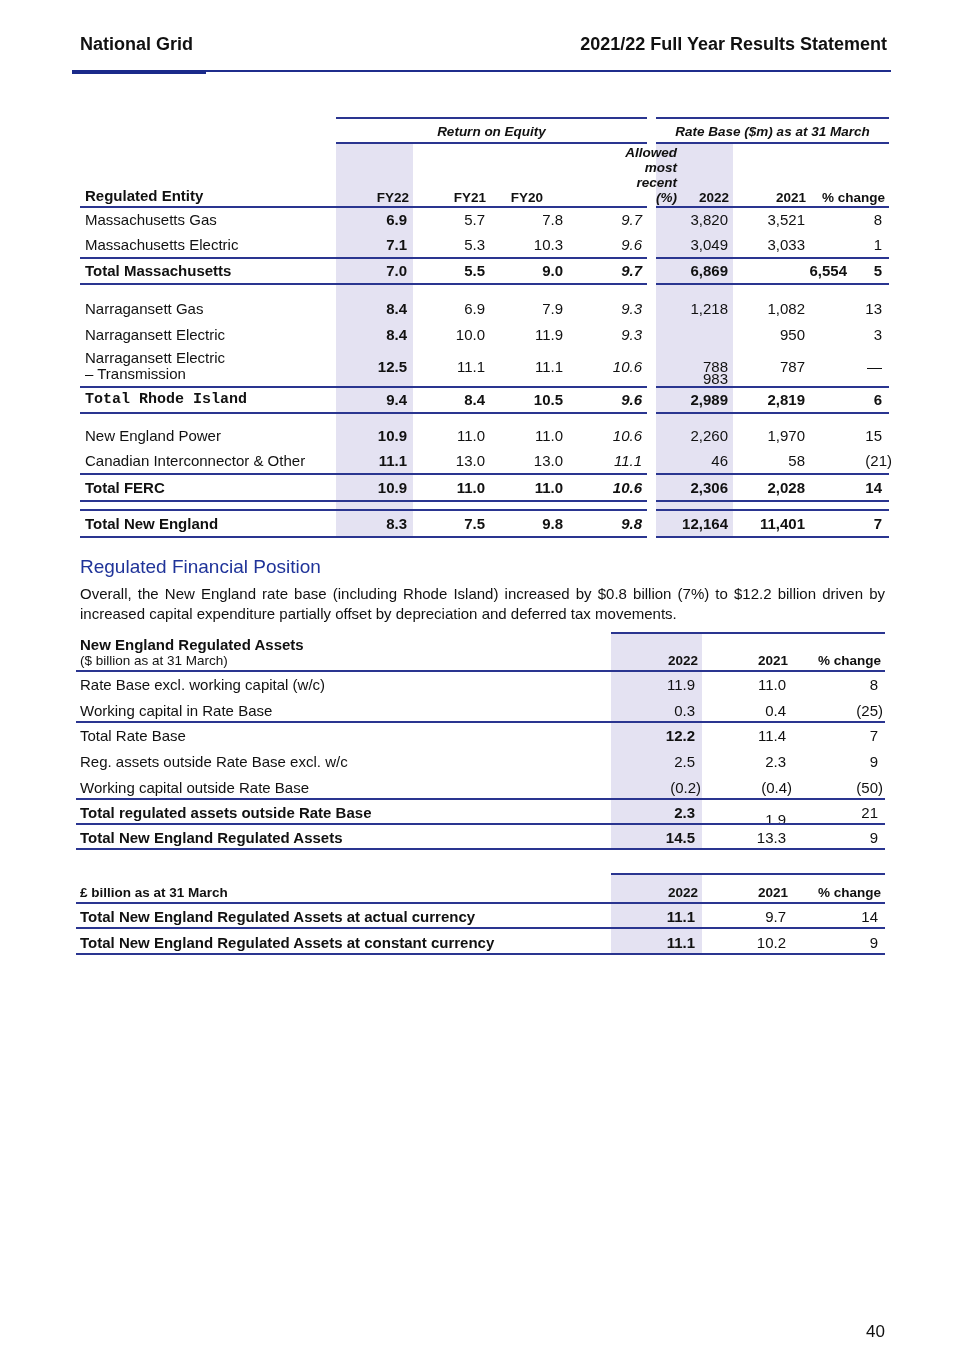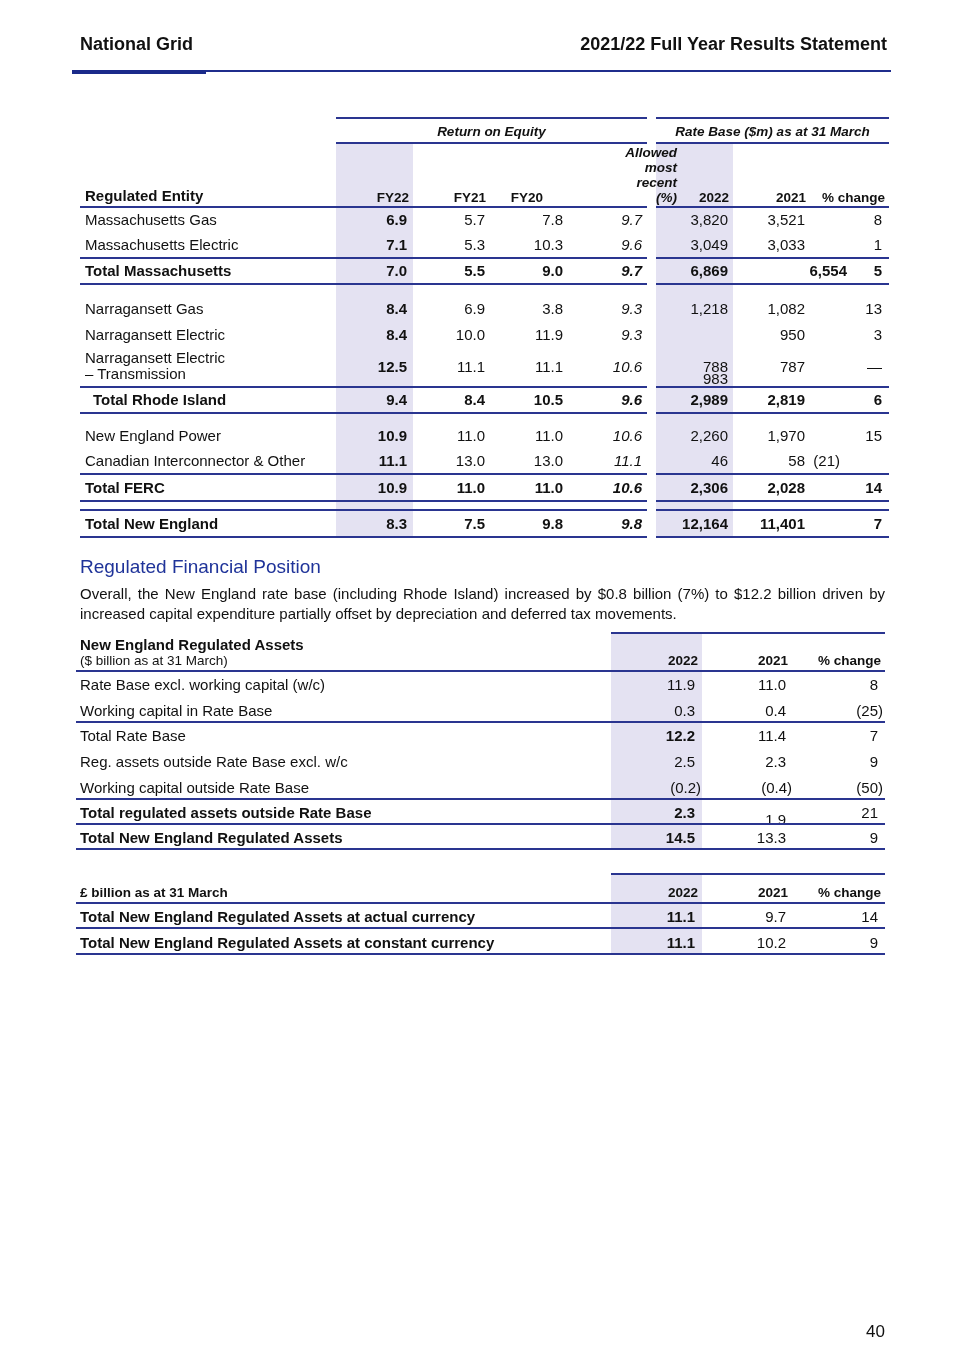--- a/index.html
+++ b/index.html
@@ -89,21 +89,21 @@
     <div class="cell b r" style="left:775px; top:262px; width:72px;">6,554</div>
     <div class="cell b r" style="left:806px; top:262px; width:76px;">5</div>
   </div>
   <div class="rule" style="left:80px; top:283px; width:567px;"></div>
   <div class="rule" style="left:656px; top:283px; width:233px;"></div>
 
   <div>
     <div class="cell" style="left:85px; top:300px;">Narragansett Gas</div>
     <div class="cell b r" style="left:336px; top:300px; width:71px;">8.4</div>
     <div class="cell r" style="left:413px; top:300px; width:72px;">6.9</div>
-    <div class="cell r" style="left:490px; top:300px; width:73px;">3.8</div>
+    <div class="cell r" style="left:490px; top:300px; width:73px;">7.9</div>
     <div class="cell i r" style="left:570px; top:300px; width:72px;">9.3</div>
     <div class="cell r" style="left:656px; top:300px; width:72px;">1,218</div>
     <div class="cell r" style="left:733px; top:300px; width:72px;">1,082</div>
     <div class="cell r" style="left:806px; top:300px; width:76px;">13</div>
   </div>
 
   <div>
     <div class="cell" style="left:85px; top:326px;">Narragansett Electric</div>
     <div class="cell b r" style="left:336px; top:326px; width:71px;">8.4</div>
     <div class="cell r" style="left:413px; top:326px; width:72px;">10.0</div>
@@ -124,21 +124,21 @@
     <div class="cell r" style="left:490px; top:358px; width:73px;">11.1</div>
     <div class="cell i r" style="left:570px; top:358px; width:72px;">10.6</div>
     <div class="cell r" style="left:656px; top:358px; width:72px;">788</div>
     <div class="cell r" style="left:733px; top:358px; width:72px;">787</div>
     <div class="cell r" style="left:806px; top:358px; width:76px;">—</div>
   </div>
   <div class="rule" style="left:80px; top:386px; width:567px;"></div>
   <div class="rule" style="left:656px; top:386px; width:233px;"></div>
 
   <div>
-    <div class="cell b" style="left:93px; top:391px;">Total Rhode Island</div>
+    <div class="cell b" style="left:85px; top:391px;font-family:Liberation Mono, monospace;">Total Rhode Island</div>
     <div class="cell b r" style="left:336px; top:391px; width:71px;">9.4</div>
     <div class="cell b r" style="left:413px; top:391px; width:72px;">8.4</div>
     <div class="cell b r" style="left:490px; top:391px; width:73px;">10.5</div>
     <div class="cell b i r" style="left:570px; top:391px; width:72px;">9.6</div>
     <div class="cell b r" style="left:656px; top:391px; width:72px;">2,989</div>
     <div class="cell b r" style="left:733px; top:391px; width:72px;">2,819</div>
     <div class="cell b r" style="left:806px; top:391px; width:76px;">6</div>
   </div>
   <div class="rule" style="left:80px; top:412px; width:567px;"></div>
   <div class="rule" style="left:656px; top:412px; width:233px;"></div>
@@ -155,21 +155,21 @@
   </div>
 
   <div>
     <div class="cell" style="left:85px; top:452px;">Canadian Interconnector &amp; Other</div>
     <div class="cell b r" style="left:336px; top:452px; width:71px;">11.1</div>
     <div class="cell r" style="left:413px; top:452px; width:72px;">13.0</div>
     <div class="cell r" style="left:490px; top:452px; width:73px;">13.0</div>
     <div class="cell i r" style="left:570px; top:452px; width:72px;">11.1</div>
     <div class="cell r" style="left:656px; top:452px; width:72px;">46</div>
     <div class="cell r" style="left:733px; top:452px; width:72px;">58</div>
-    <div class="cell r" style="left:758px; top:452px; width:82px;">(21)</div>
+    <div class="cell r" style="left:810px; top:452px; width:82px;">(21)</div>
   </div>
   <div class="rule" style="left:80px; top:473px; width:567px;"></div>
   <div class="rule" style="left:656px; top:473px; width:233px;"></div>
 
   <div>
     <div class="cell b" style="left:85px; top:479px;">Total FERC</div>
     <div class="cell b r" style="left:336px; top:479px; width:71px;">10.9</div>
     <div class="cell b r" style="left:413px; top:479px; width:72px;">11.0</div>
     <div class="cell b r" style="left:490px; top:479px; width:73px;">11.0</div>
     <div class="cell b i r" style="left:570px; top:479px; width:72px;">10.6</div>

